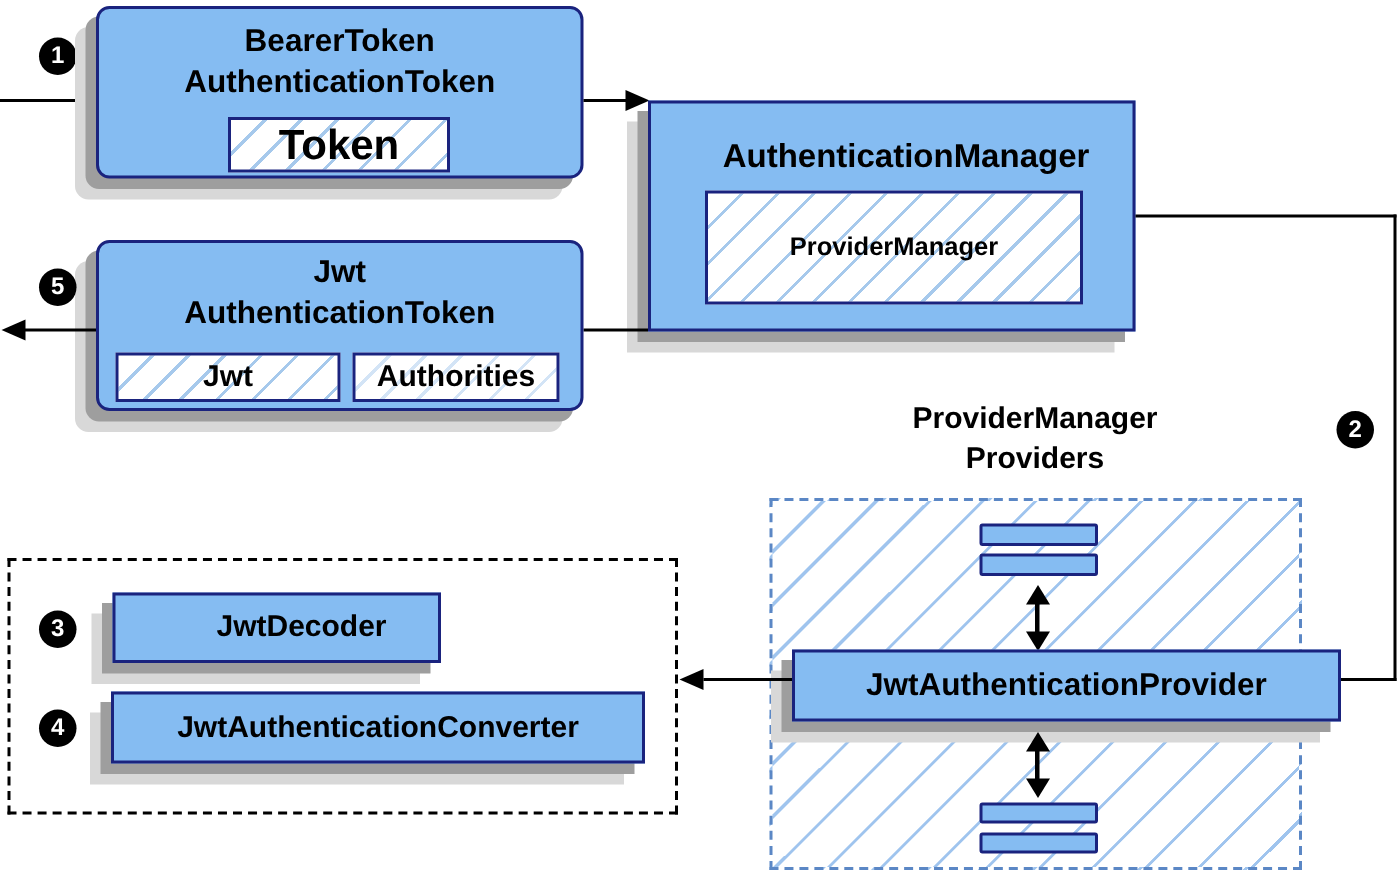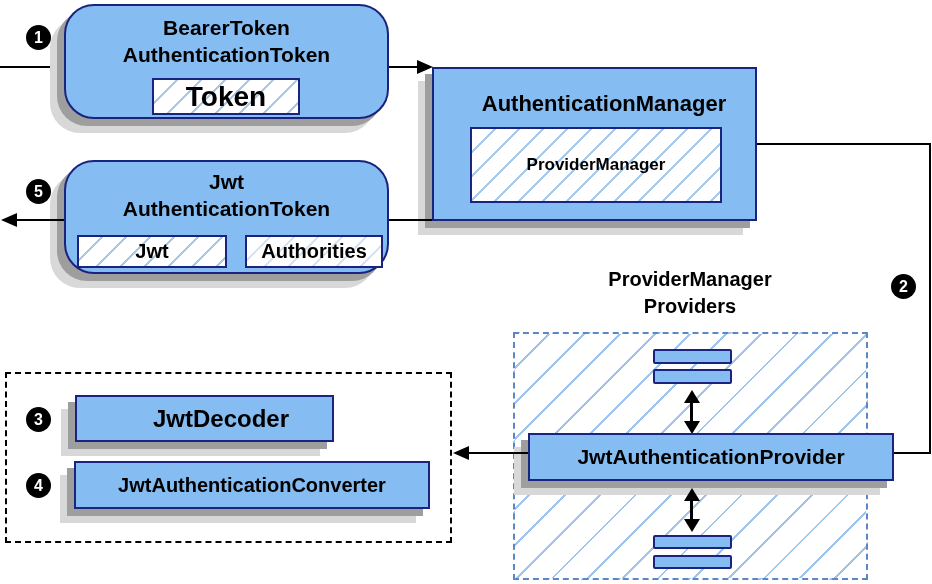--- a/index.html
+++ b/index.html
@@ -7,29 +7,28 @@
   #stage {
     position:relative; width:932px; height:584px; background:#fff;
     overflow:hidden; font-weight:bold; color:#000;
   }
   
   .node {
     position:absolute; background:#85BCF2; border:2px solid #1A237E;
     display:flex; align-items:center; justify-content:center; text-align:center;
   }
   .shadow { box-shadow:-7px 7px 0 0 #9E9E9E, -14px 14px 0 0 #D8D8D8; }
-  .rounded { border-radius:30px; }
+  .rounded { border-radius:9px; }
   .hatch {
     position:absolute; border:2px solid #1A237E; text-align:center;
     display:flex; align-items:center; justify-content:center;
     background:repeating-linear-gradient(135deg, rgba(0,0,0,0) 0 15px, #A6C9EC 15px 17px), #fff;
   }
   .hatch-light {
     background:repeating-linear-gradient(135deg, rgba(0,0,0,0) 0 15px, #D3E4F6 15px 17px), #fff;
-    margin-left:10px;
   }
   .titleblock { position:absolute; left:0; right:0; text-align:center; line-height:27px; font-size:21px; }
   
   .hline, .vline { position:absolute; background:#000; }
   .hline { height:2px; } .vline { width:2px; }
   .head-right { position:absolute; width:0; height:0;
     border-top:7px solid rgba(0,0,0,0); border-bottom:7px solid rgba(0,0,0,0); border-left:16px solid #000; }
   .head-left { position:absolute; width:0; height:0;
     border-top:7px solid rgba(0,0,0,0); border-bottom:7px solid rgba(0,0,0,0); border-right:16px solid #000; }
   .vdbl { position:absolute; width:16px; }
@@ -117,19 +116,19 @@
       <div class="down"></div>
     </div>
     <div class="stub" style="left:138px; top:201px; width:79px; height:14px;"></div>
     <div class="stub" style="left:138px; top:221px; width:79px; height:14px;"></div>
   </div>
 
   <div class="hline" style="left:469px; top:452px; width:59px;"></div>
   <div class="head-left" style="left:453px; top:446px;"></div>
 
   <div class="dash-black" style="left:5px; top:372px; width:447px; height:171px;">
-    <div class="node shadow" style="left:68px; top:21px; width:259px; height:47px; font-size:24px;padding-left:33px;">JwtDecoder</div>
+    <div class="node shadow" style="left:68px; top:21px; width:219px; height:47px; font-size:20px;padding-left:33px;">JwtDecoder</div>
     <div class="node shadow" style="left:67px; top:87px; width:356px; height:48px; font-size:20px;">JwtAuthenticationConverter</div>
   </div>
   <div class="badge" style="left:26px; top:407px;">3</div>
   <div class="badge" style="left:26px; top:473px;">4</div>
 
 </div>
 
 </body></html>

